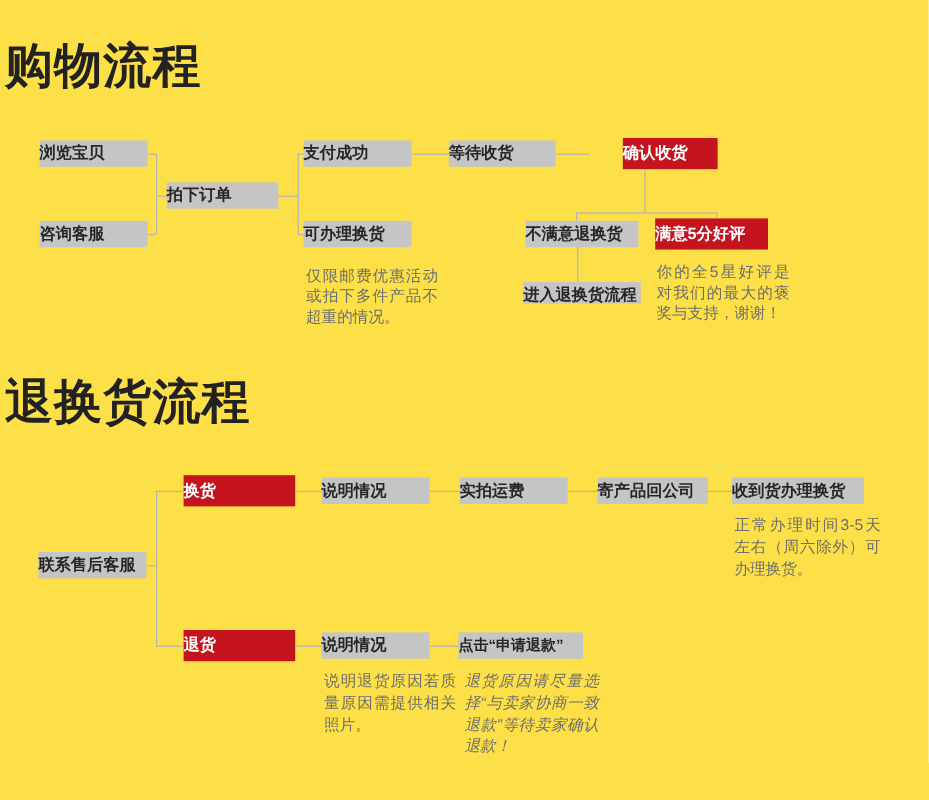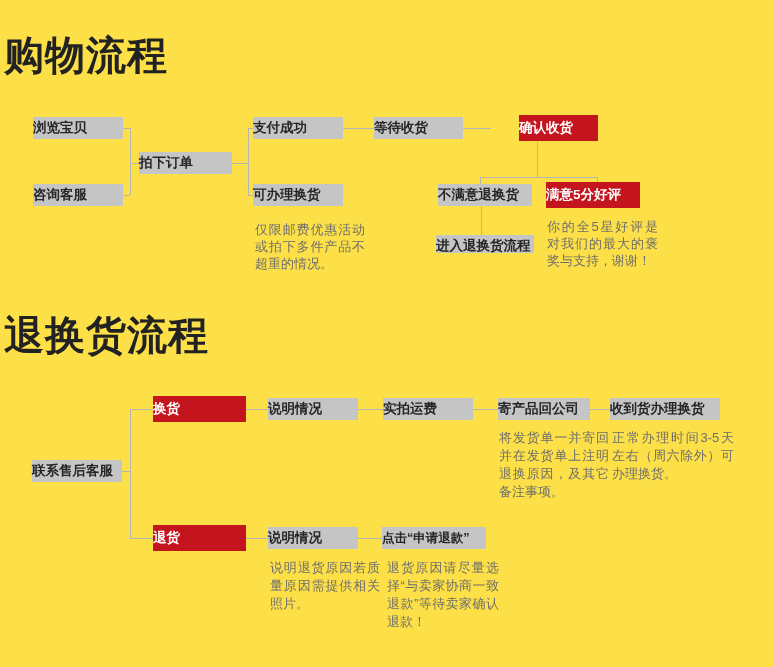--- a/index.html
+++ b/index.html
@@ -68,18 +68,17 @@
   <div class="ln v" style="left:130px;top:409px;height:129px;"></div>
   <div class="ln h" style="left:130px;top:409px;width:23px;"></div>
   <div class="ln h" style="left:130px;top:538px;width:23px;"></div>
   <div class="ln h" style="left:246px;top:409px;width:22px;"></div>
   <div class="ln h" style="left:358px;top:409px;width:25px;"></div>
   <div class="ln h" style="left:473px;top:409px;width:25px;"></div>
   <div class="ln h" style="left:590px;top:409px;width:20px;"></div>
   <div class="ln h" style="left:246px;top:538px;width:22px;"></div>
   <div class="ln h" style="left:358px;top:538px;width:24px;"></div>
 
-  <div class="note" style="left:499px;top:429px;width:110px;">将发货单一并寄回并在发货单上注明退换原因，及其它备注事项。</div>
   <div class="note" style="left:612px;top:429px;width:122px;">正常办理时间3-5天左右（周六除外）可办理换货。</div>
   <div class="note" style="left:270px;top:559px;width:110px;">说明退货原因若质量原因需提供相关照片。</div>
-  <div class="note" style="left:387px;top:559px;width:112px;">退货原因请尽量选择“与卖家协商一致退款”等待卖家确认退款！</div>
+  <div class="note" style="left:387px;top:559px;width:112px;font-style:italic;">退货原因请尽量选择“与卖家协商一致退款”等待卖家确认退款！</div>
 
 </div>
 
 </body></html>

